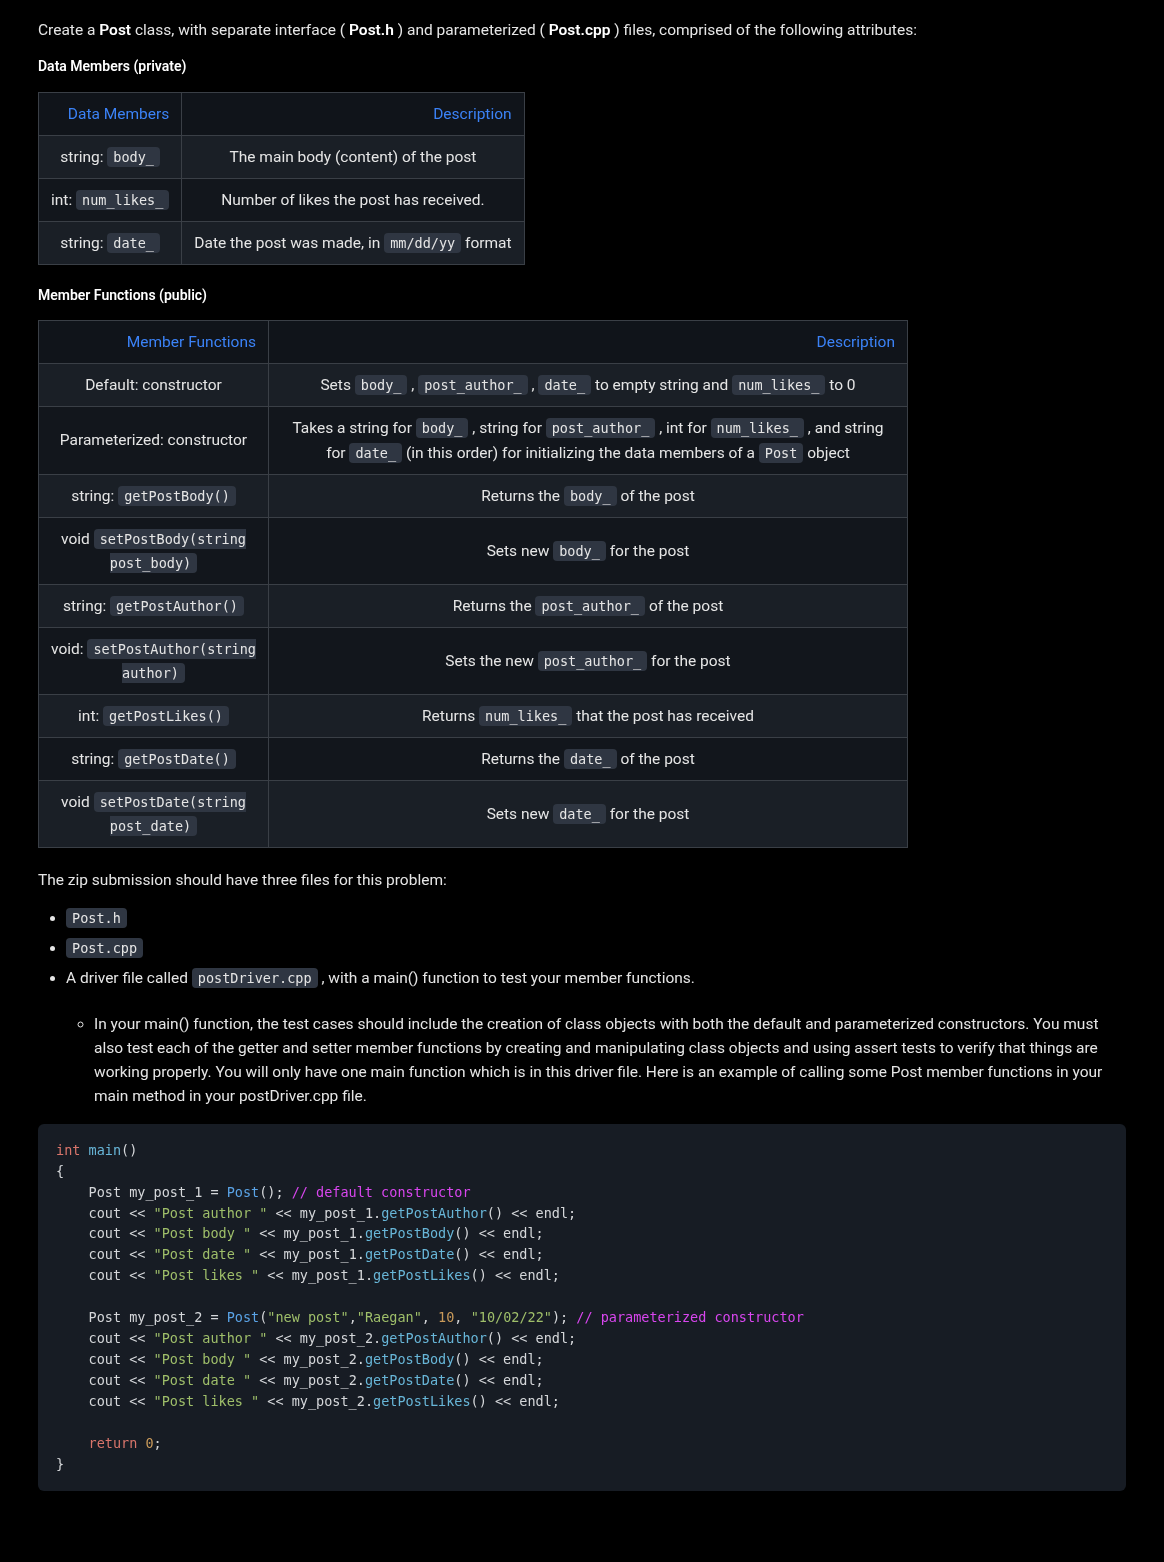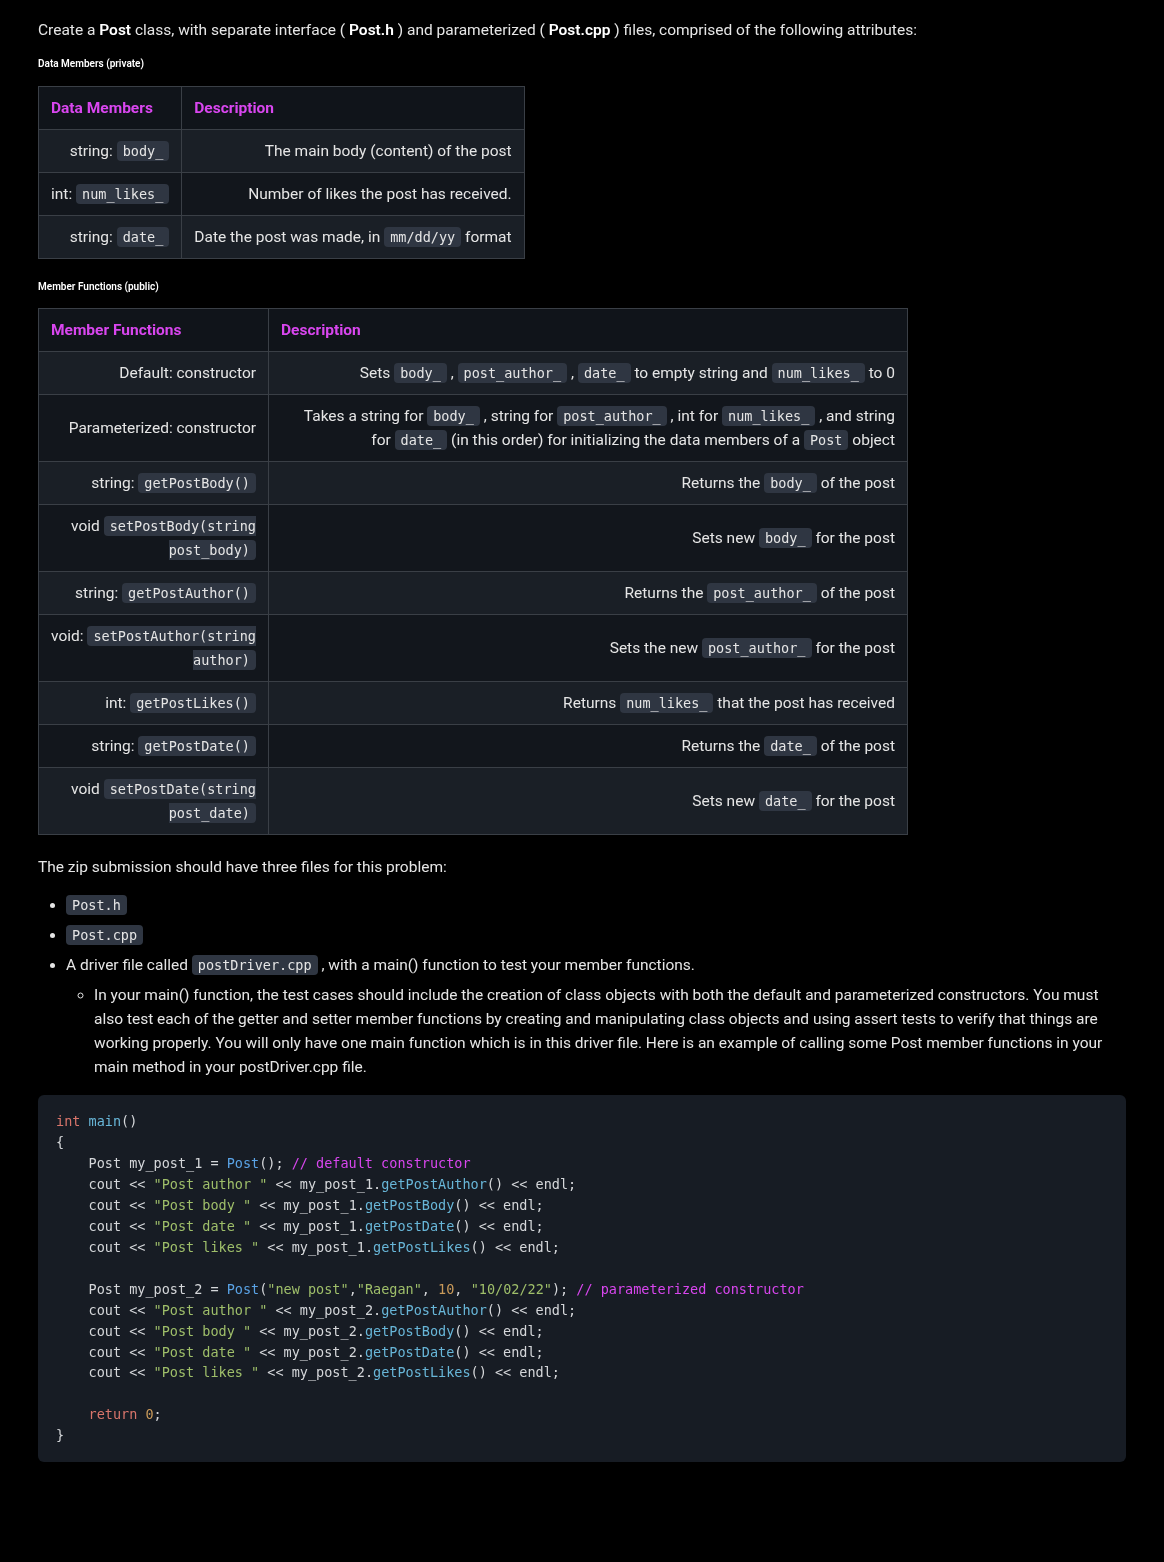--- a/index.html
+++ b/index.html
@@ -8,50 +8,50 @@
     color: #e5e5e5;
     font-family: -apple-system, BlinkMacSystemFont, "Segoe UI", Roboto, Helvetica, Arial, sans-serif;
     font-size: 15.5px;
     line-height: 1.55;
     padding: 18px 38px 60px 38px;
   }
   p { margin-bottom: 14px; }
   strong, .b { font-weight: 600; color: #fff; }
   h4 {
     font-weight: 600; color: #fff;
-    font-size: 10px; margin: 8px 0 14px 0;
+    font-size: 14px; margin: 8px 0 14px 0;
   }
   code {
     font-family: ui-monospace, SFMono-Regular, Menlo, Consolas, monospace;
     background: #2f3642;
     border-radius: 4px;
     padding: 2px 6px;
     font-size: 13.5px;
     color: #e5e5e5;
   }
   table {
     border-collapse: collapse;
     margin-bottom: 20px;
   }
   th, td {
     border: 1px solid #3a3f46;
     padding: 9px 12px;
     vertical-align: middle;
-    text-align: right;
+    text-align: center;
   }
   th {
     background: #10141a;
-    color: #d946ef;
-    font-weight: 700;
-    text-align: left;
+    color: #3b82f6;
+    font-weight: 400;
+    text-align: right;
   }
   tbody tr:nth-child(odd)  { background: #1a1f26; }
   tbody tr:nth-child(even) { background: #12161c; }
   ul { padding-left: 28px; margin-bottom: 16px; }
-  ul ul { margin-top: 6px; margin-bottom: 0; list-style-type: circle; }
+  ul ul { margin-top: 22px; margin-bottom: 0; list-style-type: circle; }
   li { margin-bottom: 6px; }
   pre {
     background: #171c24;
     border-radius: 6px;
     padding: 16px 18px;
     font-family: ui-monospace, SFMono-Regular, Menlo, Consolas, monospace;
     font-size: 13.5px;
     line-height: 1.55;
     overflow-x: auto;
     white-space: pre;

